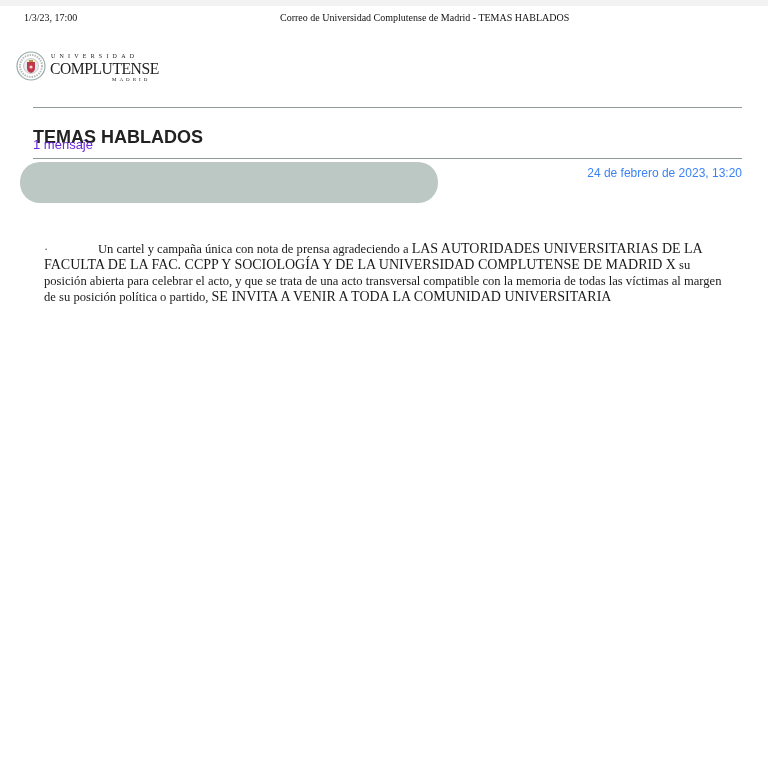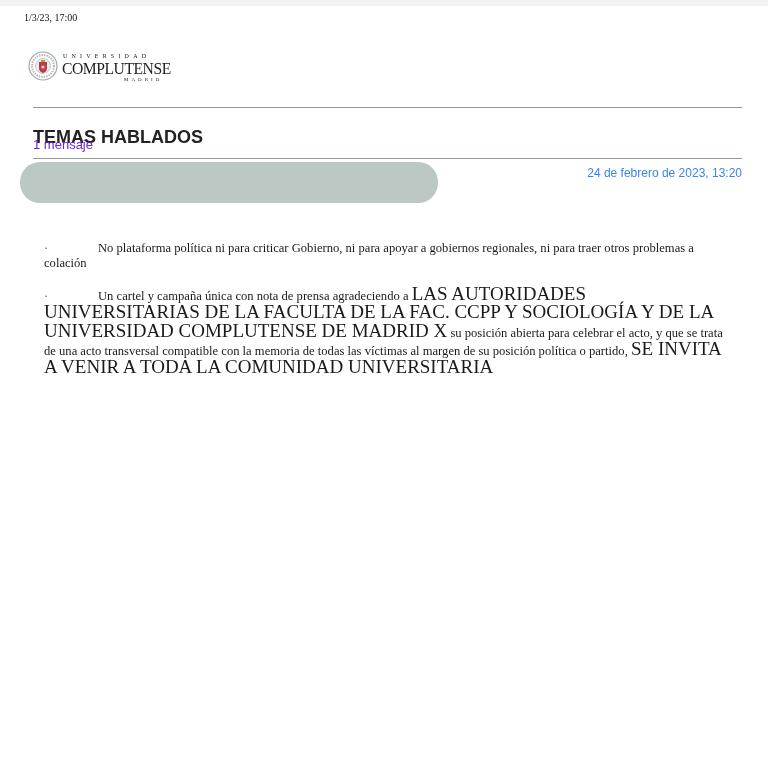--- a/index.html
+++ b/index.html
@@ -7,21 +7,21 @@
       width: 768px; height: 757px; background: #ffffff; position: relative; overflow: hidden;
       font-family: "Liberation Sans", sans-serif; color: #222;
     }
     .topstrip { position: absolute; left: 0; top: 0; width: 768px; height: 6px; background: #f2f2f2; }
     .print-header {
       position: absolute; top: 12px; left: 0; width: 768px; height: 14px;
       font-family: "Liberation Serif", serif; font-size: 10px; color: #111;
     }
     .print-date { position: absolute; left: 24px; top: 0; }
     .print-title { position: absolute; left: 280px; top: 0; }
-    .logo { position: absolute; left: 28px; top: 49px; width: 145px; height: 36px; }
+    .logo { position: absolute; left: 16px; top: 49px; width: 145px; height: 36px; }
     .seal { position: absolute; left: 0; top: 0; width: 30px; height: 34px; }
     .logo-top {
       position: absolute; left: 35px; top: 4px; font-family: "Liberation Serif", serif;
       font-size: 6px; letter-spacing: 4.2px; color: #222;
     }
     .logo-main {
       position: absolute; left: 34px; top: 10px; font-family: "Liberation Serif", serif;
       font-size: 17px; color: #222; letter-spacing: -0.5px; transform: scaleX(0.92); transform-origin: left;
     }
     .logo-bottom {
@@ -37,29 +37,30 @@
       position: absolute; left: 20px; top: 162px; width: 418px; height: 41px;
       background: #bcc8c3; border-radius: 20px;
     }
     .msg-date { position: absolute; right: 26px; top: 166px; font-size: 12px; color: #3b82f6; }
     .body-text {
       position: absolute; left: 44px; top: 241px; width: 680px;
       font-family: "Liberation Serif", serif; font-size: 12.6px; line-height: 15.4px; color: #1a1a1a;
     }
     .para { margin: 0 0 14px 0; }
     .bullet { display: inline-block; width: 54px; color: #555; }
-    .caps { font-size: 19px; text-align: center; }
+    .caps { font-size: 14px; text-align: center; }
   </style>
 </head>
 <body>
 
 <div class="topstrip"></div>
 
 <div class="print-header">
   <span class="print-date">1/3/23, 17:00</span>
+  <span class="print-title">Correo de Universidad Complutense de Madrid - TEMAS HABLADOS</span>
 </div>
 
 <div class="logo">
   <svg class="seal" viewBox="0 0 30 34">
     <circle cx="15" cy="17" r="14" fill="none" stroke="#9aa" stroke-width="1.2"></circle>
     <circle cx="15" cy="17" r="11" fill="none" stroke="#bbb" stroke-width="2" stroke-dasharray="1.5 1"></circle>
     <circle cx="15" cy="17" r="7.5" fill="#e9eded" stroke="#aaa" stroke-width="0.6"></circle>
     <path d="M11 13 h8 v6 q0 4 -4 5 q-4 -1 -4 -5 z" fill="#c0394b"></path>
     <rect x="13" y="11" width="4" height="2" fill="#b89a3a"></rect>
     <circle cx="15" cy="18" r="1.6" fill="#f3d7d7"></circle>
@@ -74,18 +75,15 @@
 <div class="subject">TEMAS HABLADOS</div>
 <div class="count">1 mensaje</div>
 
 <div class="rule" style="top:158px"></div>
 
 <div class="sender-redacted"></div>
 <div class="msg-date">24 de febrero de 2023, 13:20</div>
 
 <div class="body-text">
   <p class="para">
-    <span class="bullet">·</span><span>No plataforma política ni para criticar Gobierno, ni para apoyar a gobiernos regionales, ni para traer otros problemas a colación</span>
-  </p>
-  <p class="para">
     <span class="bullet">·</span><span>Un cartel y campaña única con nota de prensa agradeciendo a </span><span class="caps">LAS AUTORIDADES UNIVERSITARIAS DE LA FACULTA DE LA FAC. CCPP Y SOCIOLOGÍA Y DE LA UNIVERSIDAD COMPLUTENSE DE MADRID  X</span><span> su posición abierta para celebrar el acto, y que se trata de una acto transversal compatible con la memoria de todas las víctimas al margen de su posición política o partido, </span><span class="caps">SE INVITA A VENIR A TODA LA COMUNIDAD UNIVERSITARIA</span>
   </p>
 </div>
 
 </body></html>

